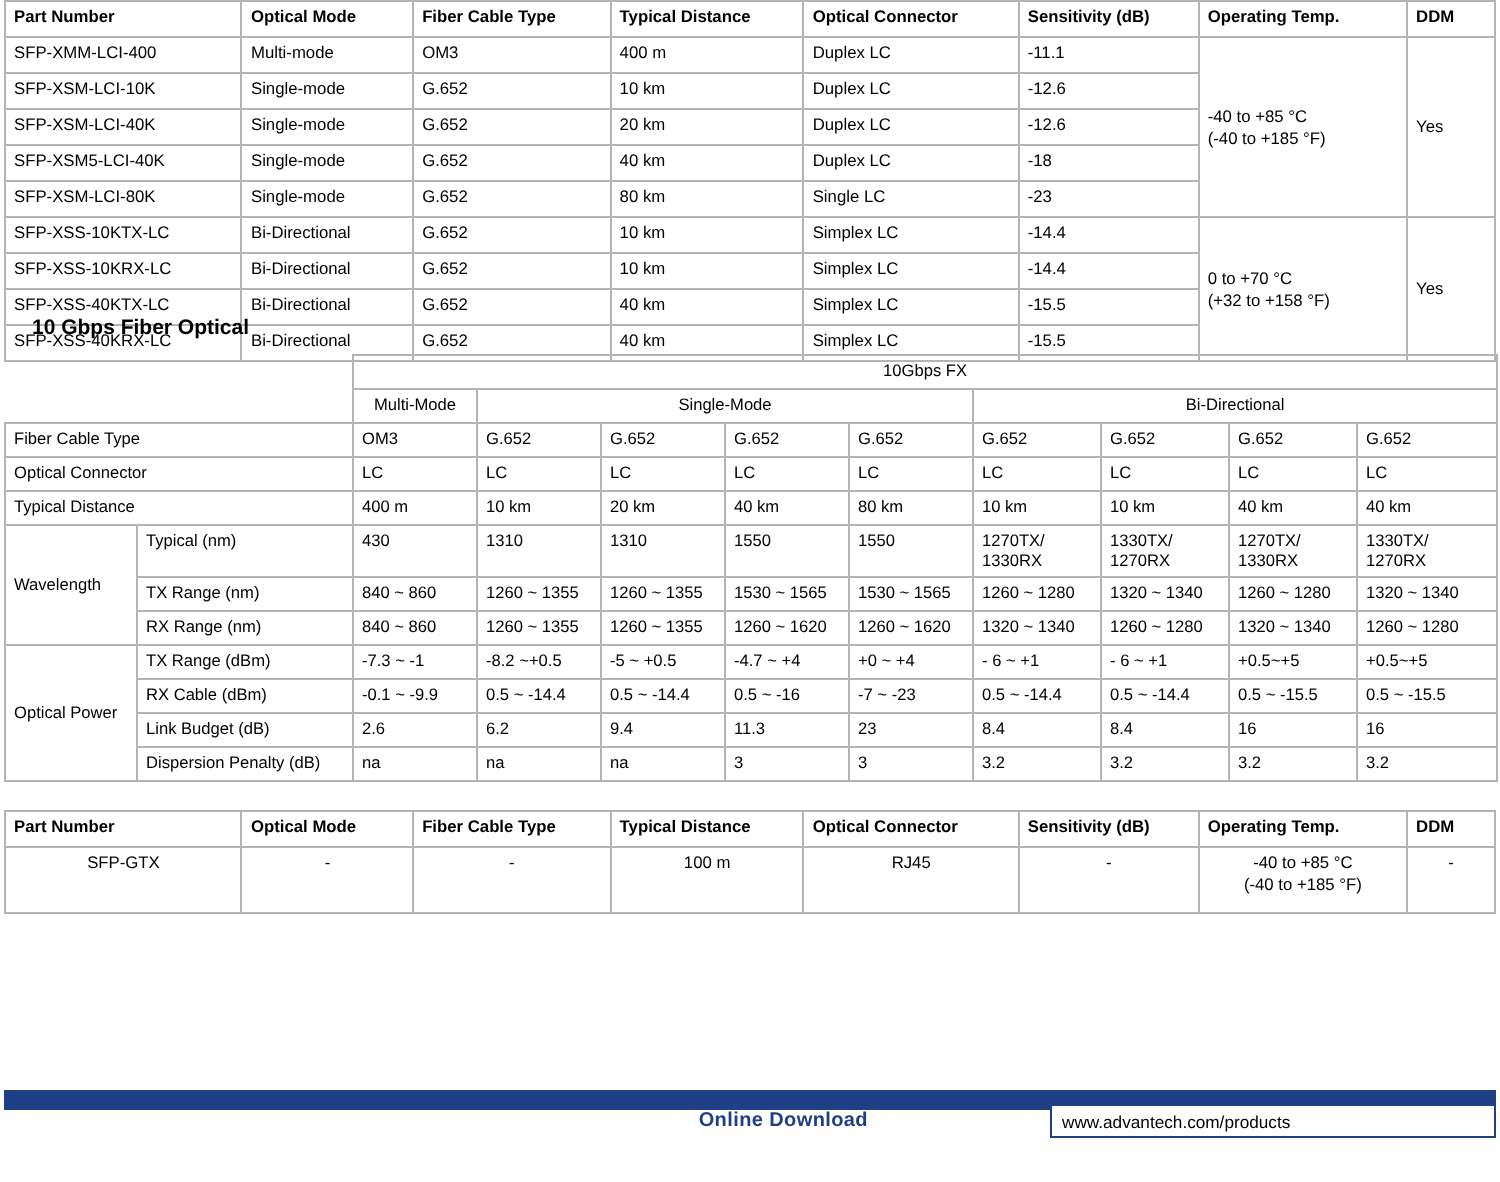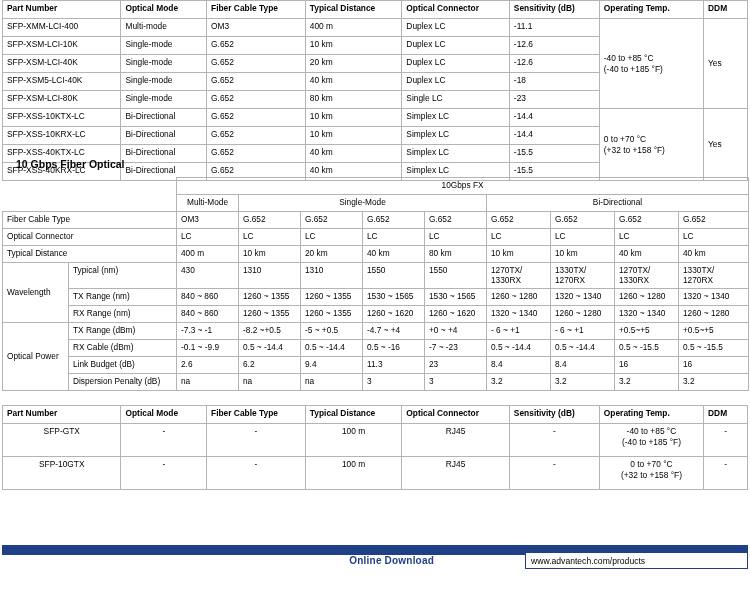--- a/index.html
+++ b/index.html
@@ -418,33 +418,20 @@
       <td class="tall">-</td>
       <td class="tall">100 m</td>
       <td class="tall">RJ45</td>
       <td class="tall">-</td>
       <td class="tall">
         <div>-40 to +85 °C</div>
         <div>(-40 to +185 °F)</div>
       </td>
       <td class="tall">-</td>
     </tr>
-    <tr>
-      <td class="tall">SFP-10GTX</td>
-      <td class="tall">-</td>
-      <td class="tall">-</td>
-      <td class="tall">100 m</td>
-      <td class="tall">RJ45</td>
-      <td class="tall">-</td>
-      <td class="tall">
-        <div>0 to +70 °C</div>
-        <div>(+32 to +158 °F)</div>
-      </td>
-      <td class="tall">-</td>
-    </tr>
   </tbody>
     </table>
 
   <div id="footer-bar"></div>
   <div id="footer-label">Online Download</div>
   <div id="footer-url-box"></div>
   <div id="footer-url">www.advantech.com/products</div>
 
 </div>
 

